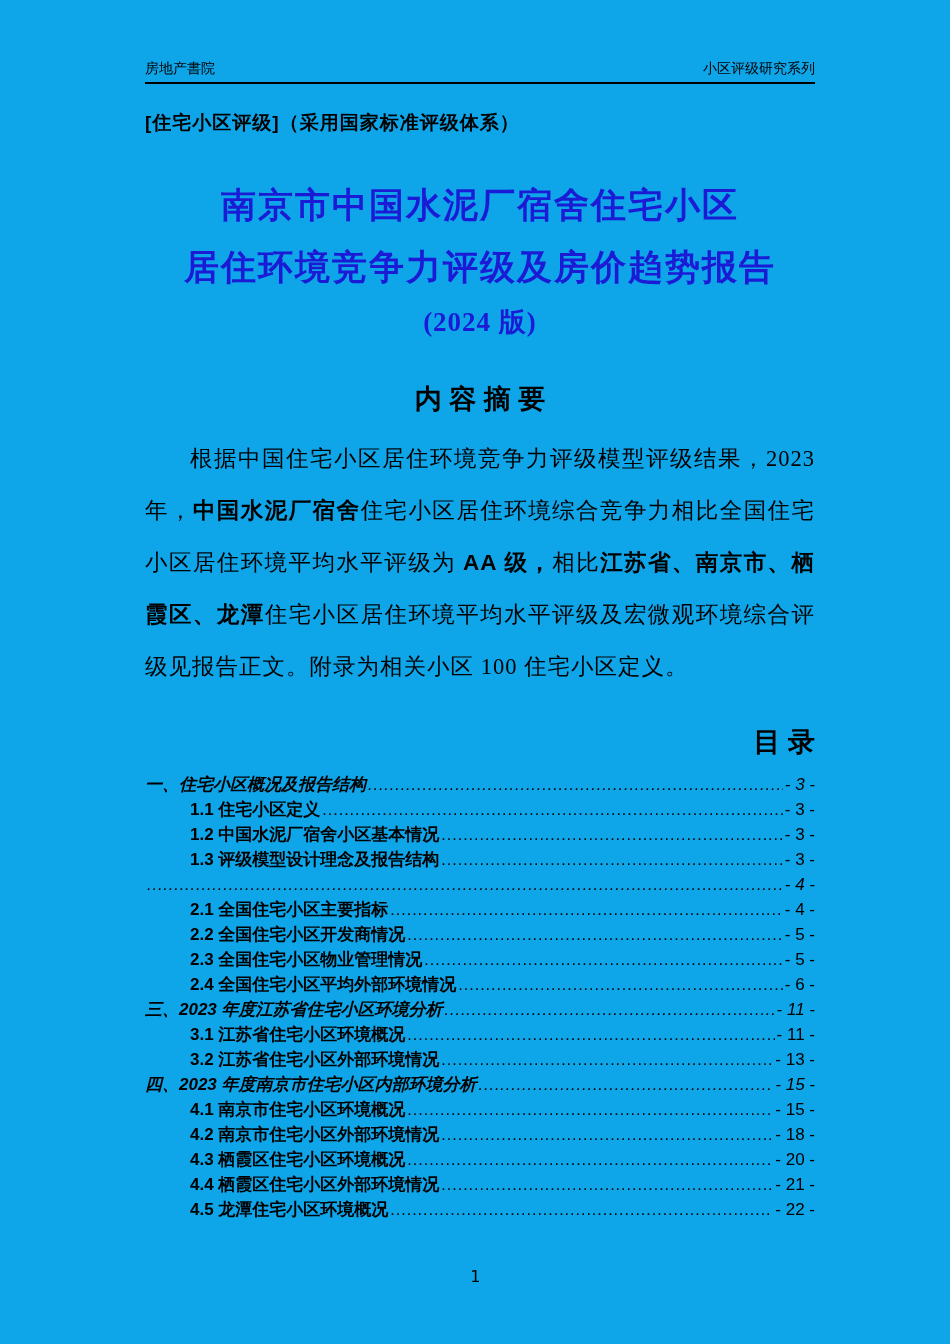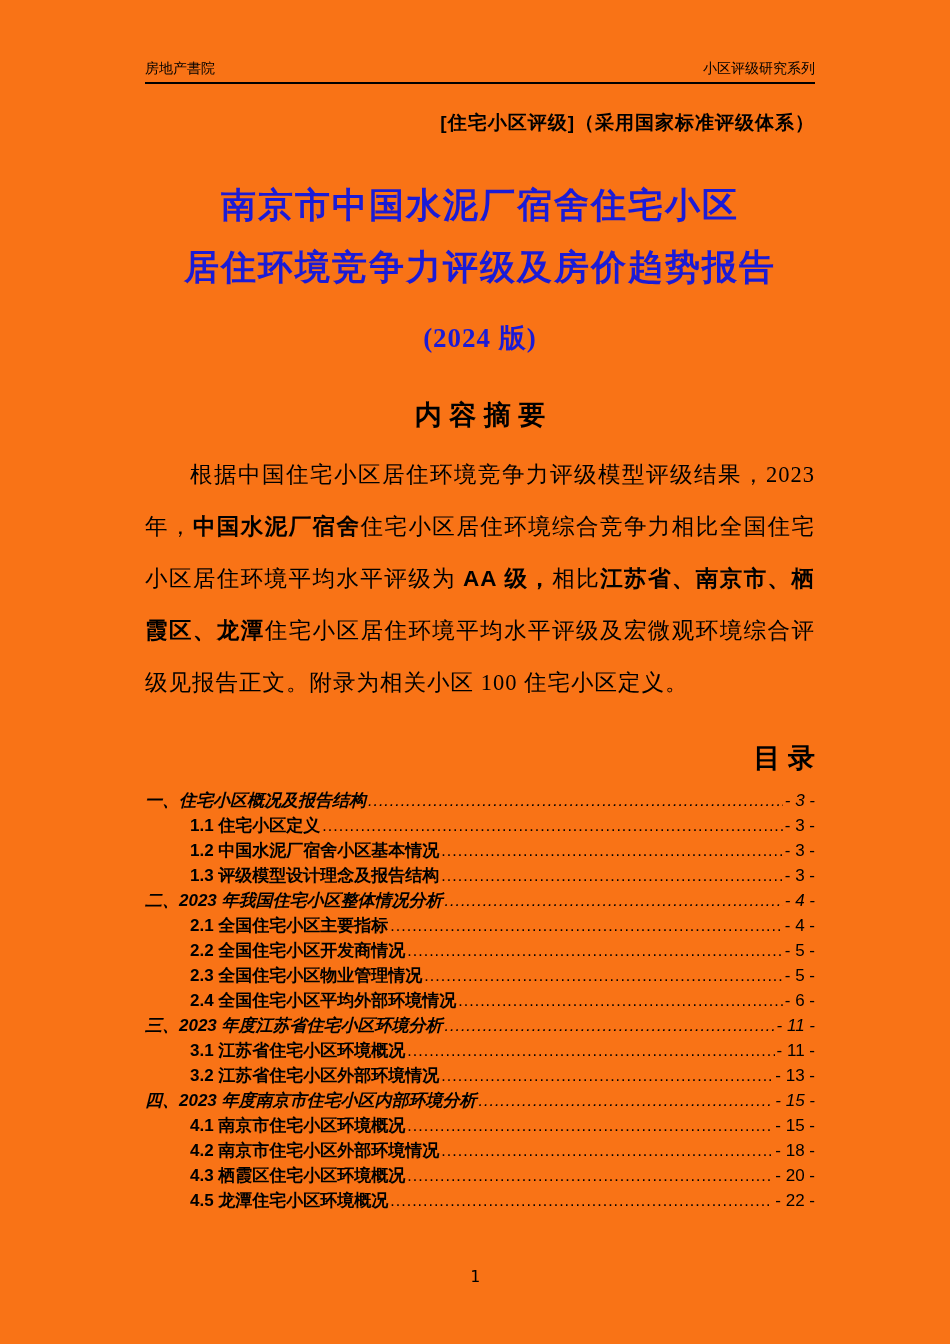--- a/index.html
+++ b/index.html
@@ -6,21 +6,21 @@
     margin: 0;
     padding: 0;
     background: #ffffff;
     font-family: "Liberation Serif", serif;
   }
   .page {
     position: relative;
     width: 950px;
     height: 1344px;
     margin: 0 auto;
-    background: #f97316;
+    background: #0ea5e9;
     color: #000000;
     overflow: hidden;
     box-sizing: border-box;
     padding: 0 135px 0 145px;
   }
   
   .header {
     display: flex;
     justify-content: space-between;
     align-items: flex-end;
@@ -31,40 +31,39 @@
     font-size: 14px;
     line-height: 16px;
   }
   
   .bracket-title {
     margin-top: 26px;
     font-family: "Liberation Sans", sans-serif;
     font-weight: 700;
     font-size: 19px;
     letter-spacing: 1px;
-    text-align: right;
   }
   
   .main-title {
     margin-top: 52px;
     text-align: center;
     color: #1b1bd6;
     font-weight: 700;
     font-family: "Liberation Serif", serif;
   }
   .main-title .t-line {
     font-size: 35px;
     line-height: 1;
     letter-spacing: 2px;
   }
   .main-title .t-line + .t-line {
     margin-top: 27px;
   }
   .main-title .t-edition {
-    margin-top: 40px;
+    margin-top: 24px;
     font-size: 27px;
     line-height: 1;
     letter-spacing: 1px;
   }
   
   .summary-heading {
     margin-top: 50px;
     text-align: center;
     font-family: "Liberation Sans", sans-serif;
     font-weight: 700;
@@ -175,21 +174,20 @@
         <span class="toc-label">1.2 中国水泥厂宿舍小区基本情况</span>
         <span class="toc-dots"></span>
         <span class="toc-page">- 3 -</span>
       </div>
       <div class="toc-row lvl2">
         <span class="toc-label">1.3 评级模型设计理念及报告结构</span>
         <span class="toc-dots"></span>
         <span class="toc-page">- 3 -</span>
       </div>
       <div class="toc-row lvl1">
-        <span class="toc-label">二、2023 年我国住宅小区整体情况分析</span>
         <span class="toc-dots"></span>
         <span class="toc-page">- 4 -</span>
       </div>
       <div class="toc-row lvl2">
         <span class="toc-label">2.1 全国住宅小区主要指标</span>
         <span class="toc-dots"></span>
         <span class="toc-page">- 4 -</span>
       </div>
       <div class="toc-row lvl2">
         <span class="toc-label">2.2 全国住宅小区开发商情况</span>
@@ -235,20 +233,25 @@
         <span class="toc-label">4.2 南京市住宅小区外部环境情况</span>
         <span class="toc-dots"></span>
         <span class="toc-page">- 18 -</span>
       </div>
       <div class="toc-row lvl2">
         <span class="toc-label">4.3 栖霞区住宅小区环境概况</span>
         <span class="toc-dots"></span>
         <span class="toc-page">- 20 -</span>
       </div>
       <div class="toc-row lvl2">
+        <span class="toc-label">4.4 栖霞区住宅小区外部环境情况</span>
+        <span class="toc-dots"></span>
+        <span class="toc-page">- 21 -</span>
+      </div>
+      <div class="toc-row lvl2">
         <span class="toc-label">4.5 龙潭住宅小区环境概况</span>
         <span class="toc-dots"></span>
         <span class="toc-page">- 22 -</span>
       </div>
     </div>
 
   <div class="page-number">1</div>
 
 </div>
 

